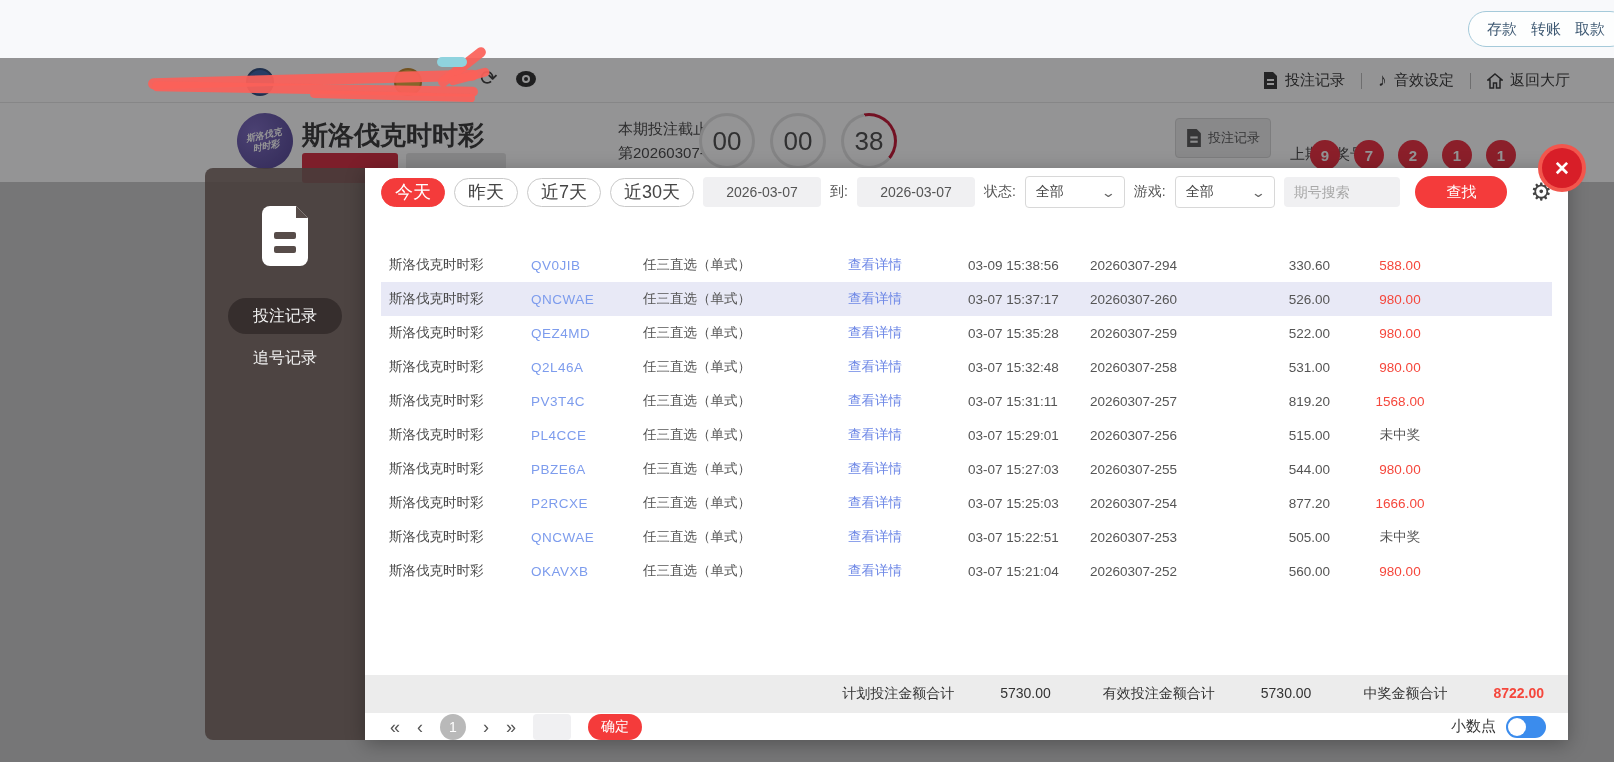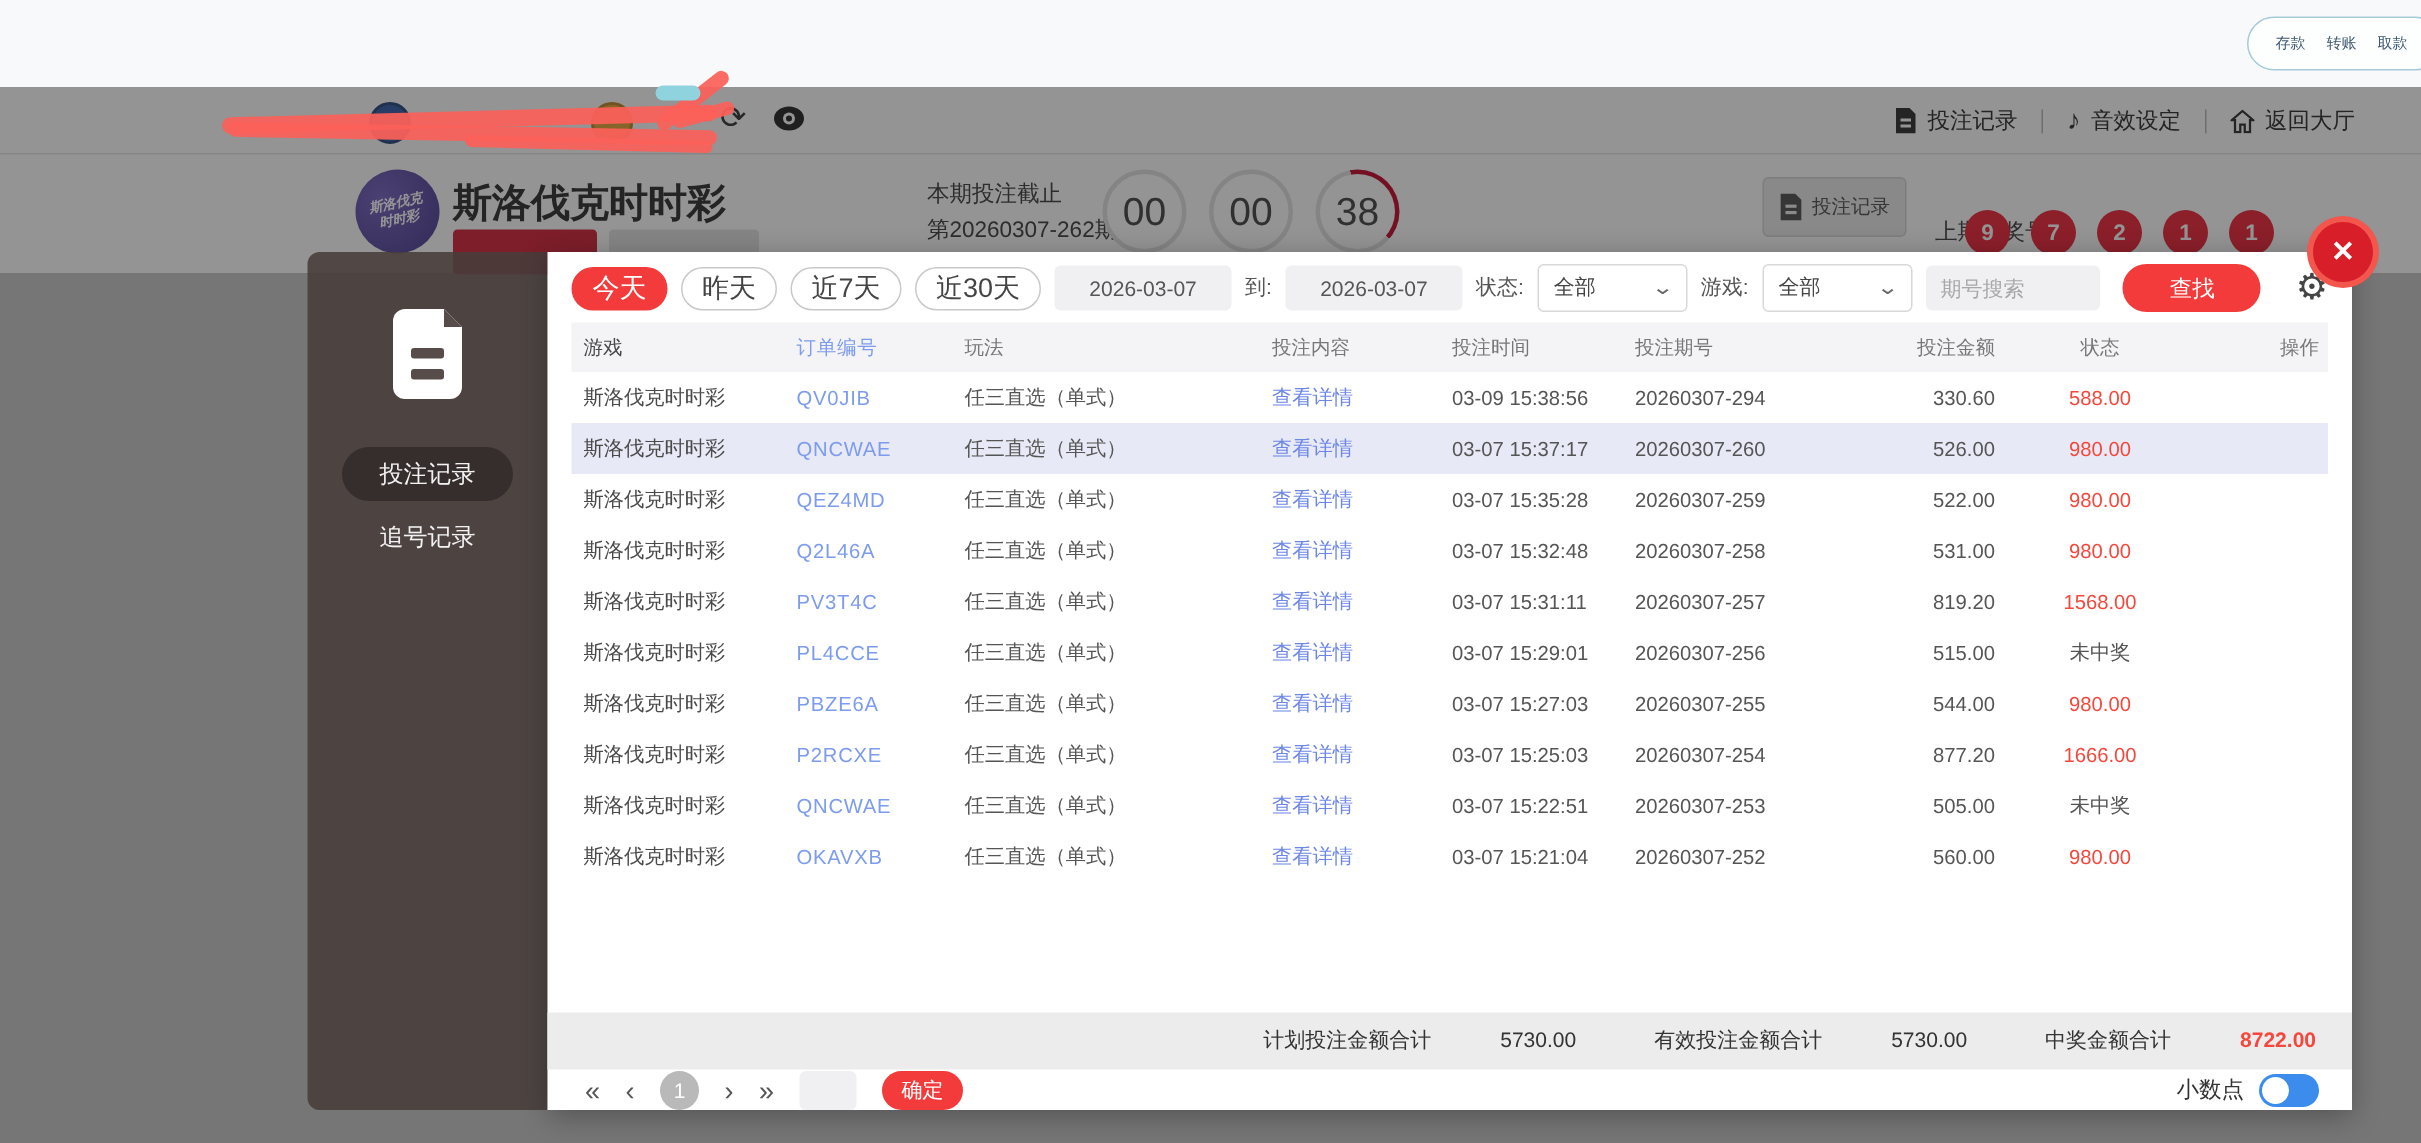--- a/index.html
+++ b/index.html
@@ -9,21 +9,21 @@
   
   .navbar{position:absolute;left:0;top:0;width:1614px;height:58px;background:#f8f9fb;display:flex;align-items:center;z-index:20;}
   .logo{display:flex;align-items:center;gap:8px;margin-left:10px;cursor:pointer;}
   .brand{font-size:19px;font-weight:bold;color:#44597c;letter-spacing:1px;}
   .brand-sub{font-size:10px;color:#8494b0;letter-spacing:2px;margin-top:1px;}
   .nav{display:flex;align-items:center;gap:33px;margin-left:88px;}
   .nav-item{font-size:16px;color:#5c6b85;cursor:pointer;white-space:nowrap;}
   .nav-item.active{color:#1f2430;font-weight:bold;}
   .nav-item.last{color:#aab3c2;}
   .wallet{position:absolute;right:-14px;top:11px;height:36px;border:1.5px solid #a5cada;border-radius:18px;display:flex;align-items:center;gap:14px;padding:0 22px 0 18px;background:#fdfefe;}
-  .wallet span{font-size:10px;color:#3d5872;cursor:pointer;white-space:nowrap;}
+  .wallet span{font-size:15px;color:#3d5872;cursor:pointer;white-space:nowrap;}
 
   
   .toolbar{position:absolute;left:0;top:58px;width:1614px;height:45px;background:#ffffff;border-bottom:1px solid #e5e5e5;}
   .coin{position:absolute;top:10px;width:28px;height:28px;border-radius:50%;}
   .coin-blue{left:246px;background:#3a62a8;border:2px solid #2c4a7c;}
   .coin-gold{left:394px;background:#e8a93c;border:2px solid #c2882a;}
   .refresh{position:absolute;left:480px;top:8px;font-size:21px;color:#3a3a3a;cursor:pointer;}
   .eye{position:absolute;left:515px;top:12px;cursor:pointer;}
   .toolbar-right{position:absolute;right:44px;top:0;height:45px;display:flex;align-items:center;gap:16px;}
   .tr-item{display:flex;align-items:center;gap:7px;font-size:15px;color:#333;cursor:pointer;white-space:nowrap;}
@@ -31,21 +31,21 @@
 
   
   .lottery{position:absolute;left:0;top:103px;width:1614px;height:79px;background:#ffffff;}
   .badge{position:absolute;left:237px;top:10px;width:56px;height:56px;border-radius:50%;background:radial-gradient(circle at 35% 30%,#7a68c0,#4d3f8f);display:flex;flex-direction:column;align-items:center;justify-content:center;transform:rotate(-12deg);}
   .badge span{color:#fff;font-size:9px;line-height:11px;font-style:italic;font-weight:bold;}
   .lot-title{position:absolute;left:302px;top:15px;font-size:26px;font-weight:bold;color:#333;}
   .lot-btn-red{position:absolute;left:302px;top:50px;width:96px;height:30px;background:#d5293d;border-radius:3px;}
   .lot-btn-gray{position:absolute;left:406px;top:50px;width:100px;height:30px;background:#e4e4e4;border-radius:3px;}
   .deadline{position:absolute;left:618px;top:17px;font-size:15px;color:#444;}
   .issue-lbl{position:absolute;left:618px;top:41px;font-size:15px;color:#444;}
-  .cd-wrap{position:absolute;left:735px;top:10px;display:flex;gap:15px;}
+  .cd-wrap{position:absolute;left:699px;top:10px;display:flex;gap:15px;}
   .cd{width:56px;height:56px;border-radius:50%;border:3px solid #e2e2e2;background:#fff;display:flex;align-items:center;justify-content:center;font-size:26px;color:#4a4a4a;}
   .cd-ring{width:56px;height:56px;border-radius:50%;background:conic-gradient(from -10deg,#c41230 0deg 140deg,#e2e2e2 140deg 360deg);display:flex;align-items:center;justify-content:center;}
   .cd-inner{width:50px;height:50px;border-radius:50%;background:#fff;display:flex;align-items:center;justify-content:center;font-size:26px;color:#4a4a4a;}
   .rec-btn{position:absolute;left:1175px;top:15px;width:96px;height:40px;background:#ebebeb;border:1px solid #d5d5d5;border-radius:4px;display:flex;align-items:center;justify-content:center;gap:6px;font-size:13px;color:#555;cursor:pointer;}
   .last-lbl{position:absolute;left:1290px;top:42px;font-size:15px;color:#444;}
   .balls{position:absolute;left:1310px;top:37px;display:flex;gap:14px;}
   .ball{width:30px;height:30px;border-radius:50%;background:#ee2a3c;color:#fff;font-weight:bold;font-size:15px;display:flex;align-items:center;justify-content:center;}
 
   
   .dim{position:absolute;left:0;top:58px;width:1614px;height:704px;background:rgba(18,18,20,0.45);z-index:40;}
@@ -236,31 +236,20 @@
       <span class="flt-lbl">游戏:</span>
       <span class="select">
         <span>全部</span>
           <span class="chev">⌄</span>
       </span>
       <input class="search-input" placeholder="期号搜索" style="">
       <button class="find-btn">查找</button>
       <span class="gear">⚙</span>
     </div>
 
-    <div class="thead" id="thead">
-        <span class="c1">游戏</span>
-        <span class="c2">订单编号</span>
-        <span class="c3">玩法</span>
-        <span class="c4">投注内容</span>
-        <span class="c5">投注时间</span>
-        <span class="c6">投注期号</span>
-        <span class="c7">投注金额</span>
-        <span class="c8">状态</span>
-        <span class="c9">操作</span>
-      </div>
     <div class="tbody" id="tbody">
         <div class="trow">
           <span class="c1">斯洛伐克时时彩</span>
           <span class="c2">QV0JIB</span>
           <span class="c3">任三直选（单式）</span>
           <span class="c4"><a>查看详情</a></span>
           <span class="c5">03-09 15:38:56</span>
           <span class="c6">20260307-294</span>
           <span class="c7">330.60</span>
           <span class="c8 win">588.00</span>

